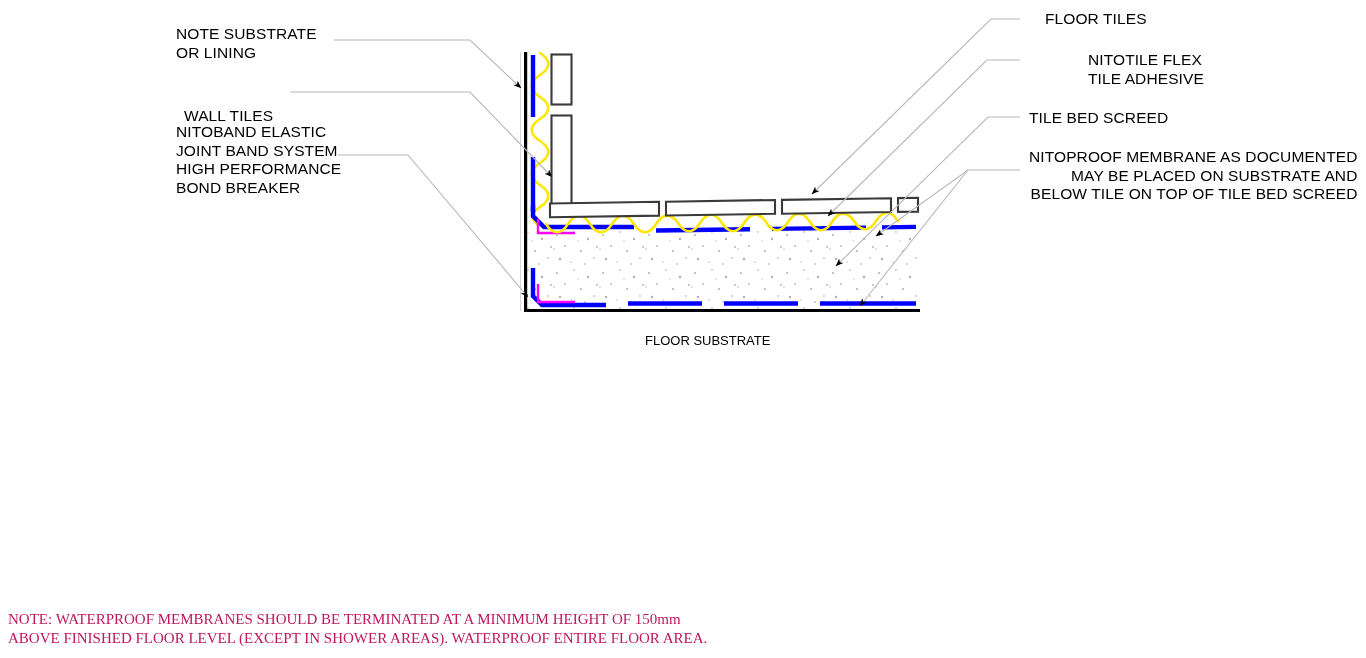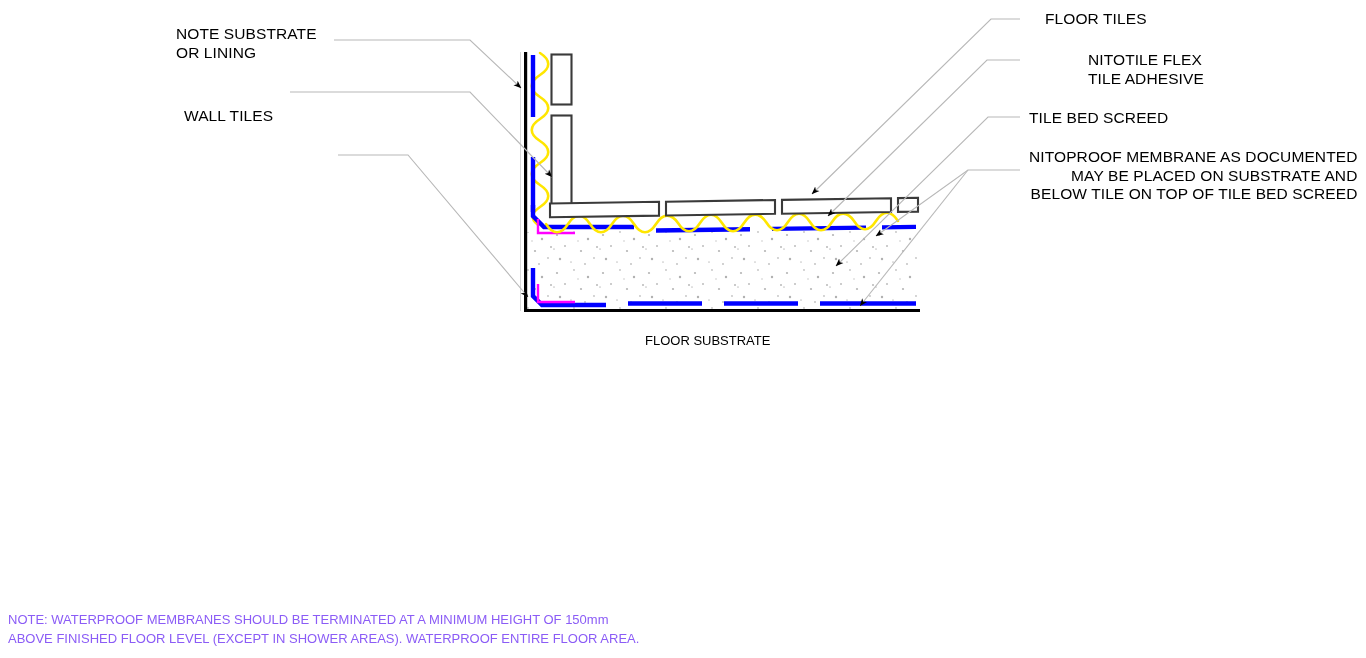--- a/index.html
+++ b/index.html
@@ -32,24 +32,24 @@
     position: absolute;
     font-family: "Liberation Sans", sans-serif;
     font-size: 15.5px;
     line-height: 18.5px;
     color: #000000;
     white-space: pre;
     letter-spacing: 0.1px;
   }
   .note {
     position: absolute;
-    font-family: Liberation Sans, sans-serif;
-    font-size: 13px;
+    font-family: Liberation Serif, serif;
+    font-size: 15px;
     line-height: 19px;
-    color: #8b5cf6;
+    color: #be185d;
     white-space: pre;
   }
   .caption {
     position: absolute;
     font-family: "Liberation Sans", sans-serif;
     font-size: 13px;
     color: #000000;
     white-space: pre;
   }
 </style>
@@ -189,20 +189,24 @@
 
       <path d="M 968 170 L 860 306" fill="none" stroke="#b8b8b8" stroke-width="1.1" marker-end="url(#arrowBlk)"></path>
     </g>
   </svg>
 
   <div class="lbl" style="left:176px; top:25px;"><span>NOTE SUBSTRATE
 OR LINING</span></div>
 
   <div class="lbl" style="left:184px; top:83px;margin-top:24px;"><span>WALL TILES</span></div>
 
+  <div class="lbl" style="left:176px; top:123px;"><span>NITOBAND ELASTIC
+JOINT BAND SYSTEM
+HIGH PERFORMANCE
+BOND BREAKER</span></div>
 
   <div class="lbl" style="left:1029px; top:10px;margin-left:16px;"><span>FLOOR TILES</span></div>
 
   <div class="lbl" style="left:1088px; top:51px;"><span>NITOTILE FLEX
 TILE ADHESIVE</span></div>
 
   <div class="lbl" style="left:1029px; top:109px;"><span>TILE BED SCREED</span></div>
 
   <div class="lbl" style="left:1029px; top:148px;text-align:right;"><span>NITOPROOF MEMBRANE AS DOCUMENTED
 MAY BE PLACED ON SUBSTRATE AND

